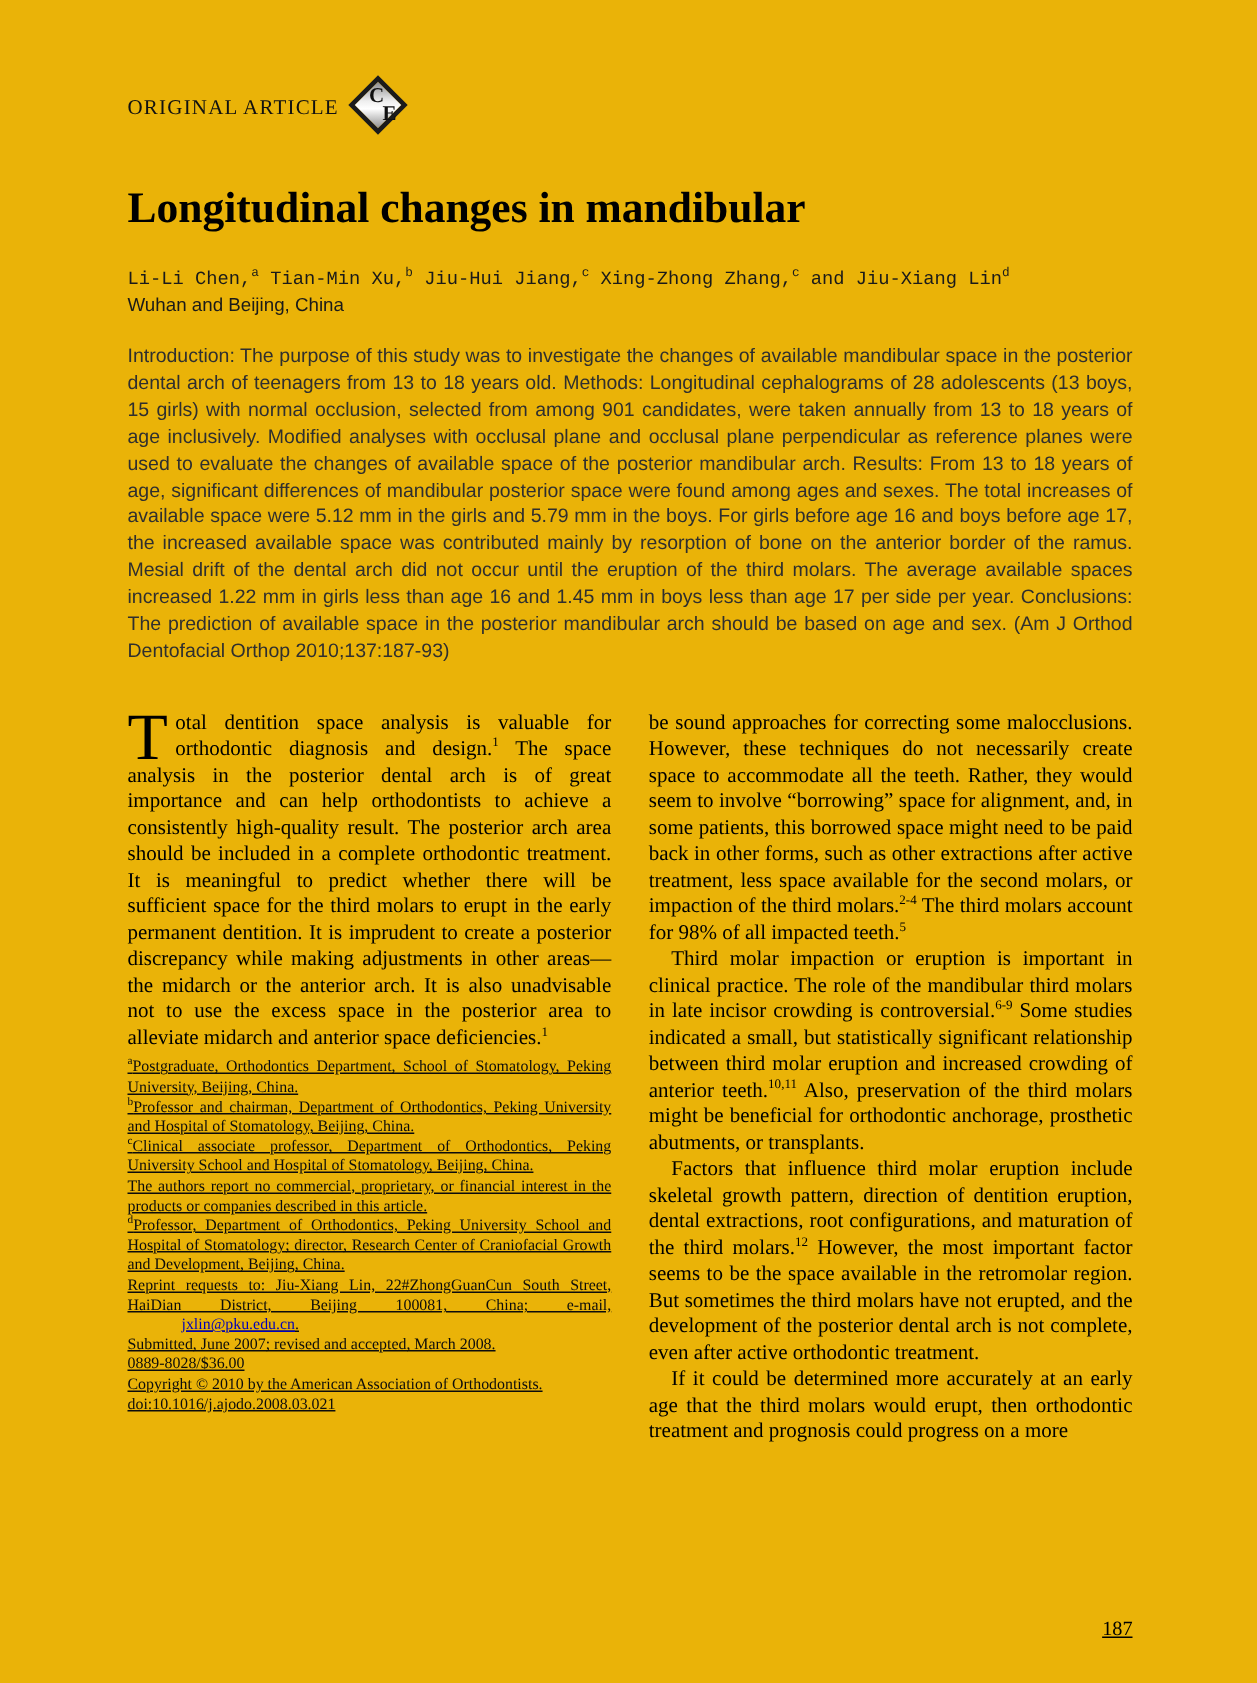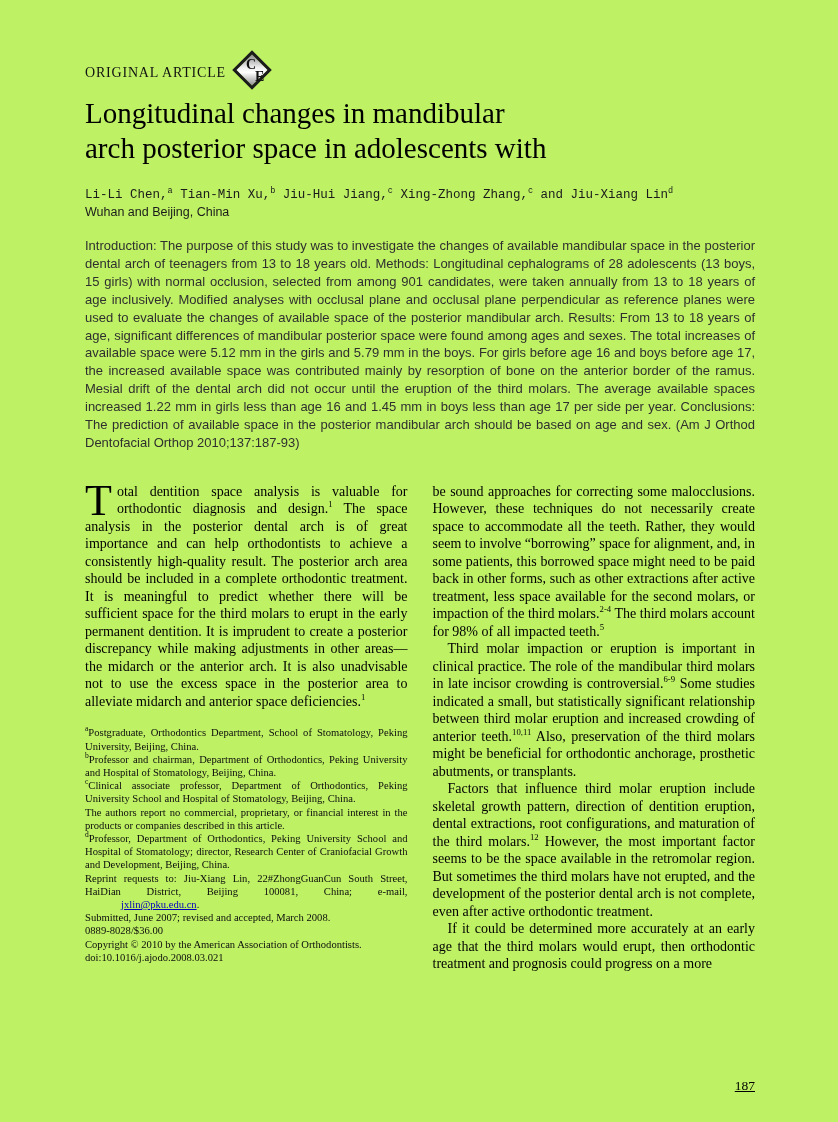--- a/index.html
+++ b/index.html
@@ -1,21 +1,21 @@
 <!DOCTYPE html>
 <html><head>
 <meta charset="utf-8">
 <style>
   * { margin: 0; padding: 0; box-sizing: border-box; }
   html, body { background: #ffffff; }
   .page {
     position: relative;
     width: 838px;
     height: 1122px;
-    background: #bef264;
+    background: #eab308;
     padding: 50px 83px 0 85px;
     font-family: "Liberation Serif", "DejaVu Serif", serif;
     color: #000000;
     overflow: hidden;
   }
   
   .header-row { display: flex; align-items: center; height: 46px; }
   .section-label {
     font-size: 14px;
     letter-spacing: 0.8px;
@@ -33,23 +33,24 @@
     position: absolute;
     font-family: "Liberation Serif", "DejaVu Serif", serif;
     font-weight: bold;
     font-size: 14px;
     color: #101010;
   }
   .ce-c { left: 14px; top: 7px; }
   .ce-e { left: 23px; top: 19px; }
   
   .article-title {
+    margin-top: 26px;
     font-size: 29px;
     line-height: 35px;
-    font-weight: 400;
+    font-weight: 700;
     color: #000000;
   }
   
   .authors {
     margin-top: 22px;
     font-family: Liberation Mono, monospace;
     font-size: 12.5px;
     color: #1a1a1a;
   }
   .authors sup { font-size: 8.5px; line-height: 0; }
@@ -81,25 +82,26 @@
   .col p.indent { text-indent: 15px; }
   sup { font-size: 0.62em; line-height: 0; vertical-align: super; }
   .dropcap {
     float: left;
     font-size: 44px;
     line-height: 34px;
     padding: 1px 5px 0 0;
   }
   
   .footnotes {
-    margin-top: 16px;
+    margin-top: 4px;
     font-size: 10.6px;
     line-height: 13.2px;
     text-align: justify;
     color: #0c0c0c;
+    text-decoration: underline;
   }
   .footnotes sup { font-size: 7.5px; }
   .email-link { color: #0000bb; text-decoration: underline; cursor: pointer; padding-left: 36px; }
   
   .page-number {
     position: absolute;
     right: 83px;
     bottom: 28px;
     font-size: 13.5px;
     color: #000000;
@@ -115,21 +117,20 @@
     <span class="section-label">ORIGINAL ARTICLE</span>
     <div class="ce-logo">
       <div class="ce-diamond"></div>
       <span class="ce-c">C</span>
       <span class="ce-e">E</span>
     </div>
   </div>
 
   <h1 class="article-title">
     <div>Longitudinal changes in mandibular</div>
-    <div>arch posterior space in adolescents with</div>
   </h1>
 
   <div class="authors">Li-Li Chen,<sup>a</sup> Tian-Min Xu,<sup>b</sup> Jiu-Hui Jiang,<sup>c</sup> Xing-Zhong Zhang,<sup>c</sup> and Jiu-Xiang Lin<sup>d</sup></div>
   <div class="affiliation">Wuhan and Beijing, China</div>
 
   <div class="abstract">Introduction: The purpose of this study was to investigate the changes of available mandibular space in the posterior dental arch of teenagers from 13 to 18 years old. Methods: Longitudinal cephalograms of 28 adolescents (13 boys, 15 girls) with normal occlusion, selected from among 901 candidates, were taken annually from 13 to 18 years of age inclusively. Modified analyses with occlusal plane and occlusal plane perpendicular as reference planes were used to evaluate the changes of available space of the posterior mandibular arch. Results: From 13 to 18 years of age, significant differences of mandibular posterior space were found among ages and sexes. The total increases of available space were 5.12 mm in the girls and 5.79 mm in the boys. For girls before age 16 and boys before age 17, the increased available space was contributed mainly by resorption of bone on the anterior border of the ramus. Mesial drift of the dental arch did not occur until the eruption of the third molars. The average available spaces increased 1.22 mm in girls less than age 16 and 1.45 mm in boys less than age 17 per side per year. Conclusions: The prediction of available space in the posterior mandibular arch should be based on age and sex. (Am J Orthod Dentofacial Orthop 2010;137:187-93)</div>
 
   <div class="columns">
 
     <div class="col">

